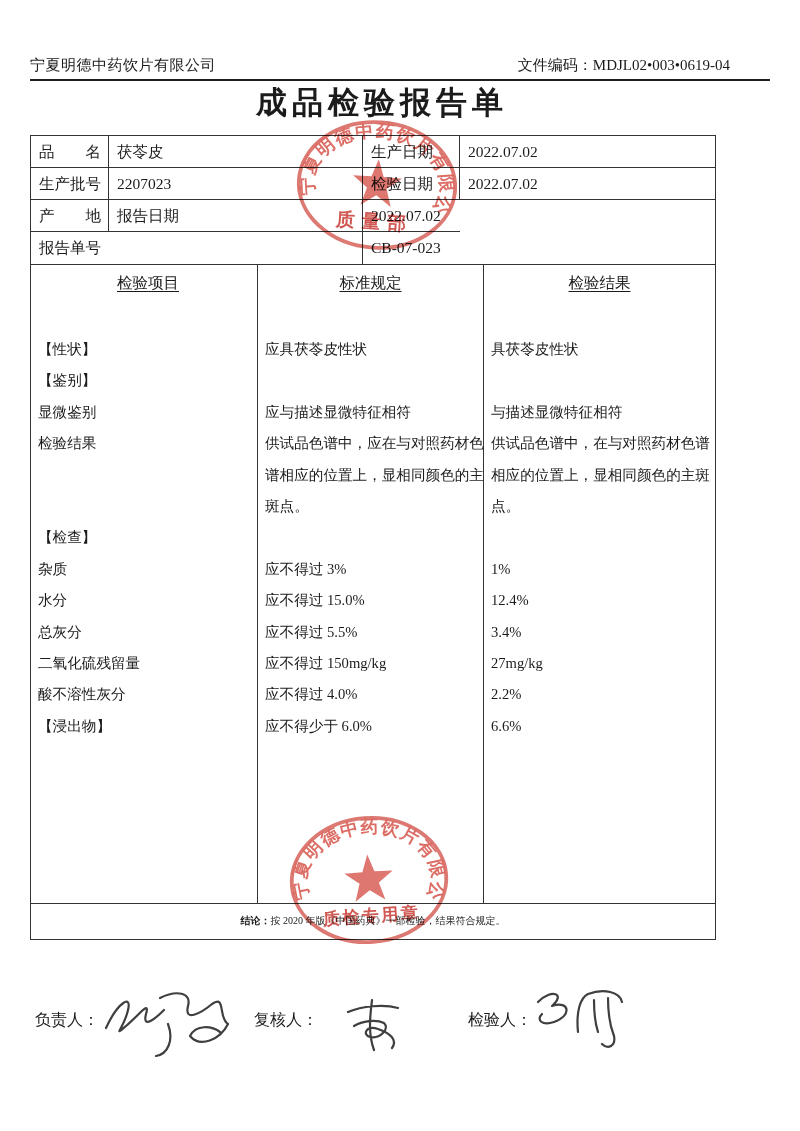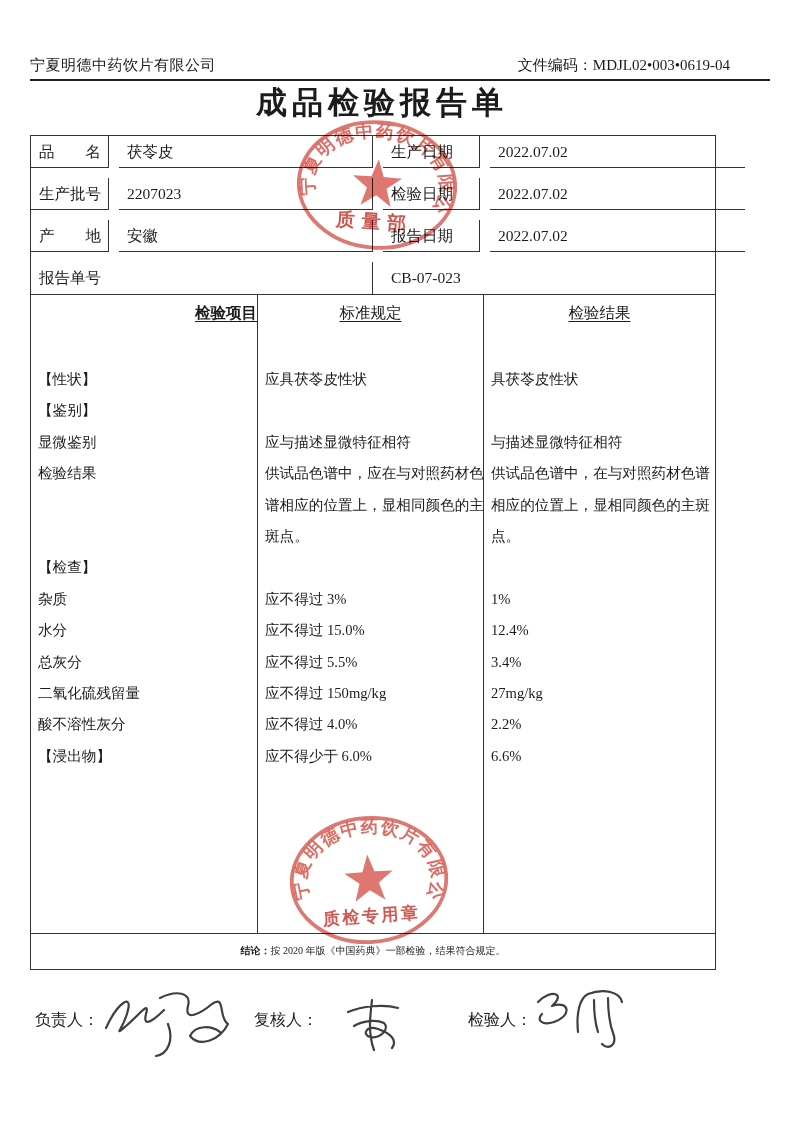--- a/index.html
+++ b/index.html
@@ -14,34 +14,34 @@
   .company{left:30px;top:56px;font-size:15px;letter-spacing:.5px;}
   .doc-code{right:70px;top:56px;font-size:15px;}
   .head-rule{left:30px;top:79px;width:740px;height:2px;background:#1f1f1f;}
   .title{left:0;top:82px;width:764px;text-align:center;font-size:31px;font-weight:bold;
          letter-spacing:5px;font-family:"Liberation Sans","DejaVu Sans",sans-serif;}
 
   
   .sheet{left:30px;top:135px;width:684px;border:1.8px solid #333;background:transparent;}
 
   
-  .info-grid{display:grid;grid-template-columns:78px 254px 97px 255px;gap:10px;}
+  .info-grid{display:grid;grid-template-columns:78px 254px 97px 255px;}
   .ic{font-size:15.5px;line-height:31px;height:32px;padding-left:8px;box-sizing:border-box;
       overflow:hidden;white-space:nowrap;}
   .bb{border-bottom:1.5px solid #333;}
   .br{border-right:1.5px solid #333;}
   .span2a{grid-column:1/3;}
   .span2b{grid-column:3/5;}
 
   
   .main-sec{display:grid;grid-template-columns:227px 226px 231px;height:639px;box-sizing:border-box;}
   .col{box-sizing:border-box;padding-top:8px;position:relative;}
   .col-h{height:25px;font-size:15.5px;}
   .col-h span{text-decoration:underline;text-underline-offset:3px;}
-  .h-left{padding-left:8px;text-align:right;font-weight:bold;}
+  .h-left{padding-left:8px;text-align:center;}
   .h-center{text-align:center;}
   .lines{margin-top:36px;}
   .ln{height:31.4px;line-height:31.4px;font-size:14.6px;white-space:nowrap;padding-left:7px;}
 
   
   .concl{border-top:1.5px solid #333;height:35px;line-height:34px;text-align:center;font-size:10px;}
   .remark{border-top:1.5px solid #333;height:51px;font-size:15px;line-height:25.5px;box-sizing:border-box;padding-top:1px;}
   .r1{padding-left:52px;white-space:nowrap;}
   .r2{padding-left:4px;white-space:nowrap;}
   .lbl{font-weight:bold;}
@@ -70,21 +70,20 @@
     <div class="ic br bb">茯苓皮</div>
     <div class="ic br bb">生产日期</div>
     <div class="ic bb">2022.07.02</div>
 
     <div class="ic br bb">生产批号</div>
     <div class="ic br bb">2207023</div>
     <div class="ic br bb">检验日期</div>
     <div class="ic bb">2022.07.02</div>
 
     <div class="ic br bb">产　　地</div>
-    <div class="ic br bb">安徽</div>
     <div class="ic br bb">报告日期</div>
     <div class="ic bb">2022.07.02</div>
 
     <div class="ic br span2a">报告单号</div>
     <div class="ic span2b">CB-07-023</div>
   </div>
 
   <div class="main-sec" style="border-top:1.5px solid #333;">
     <div class="col br">
       <div class="col-h h-left"><span>检验项目</span></div>

